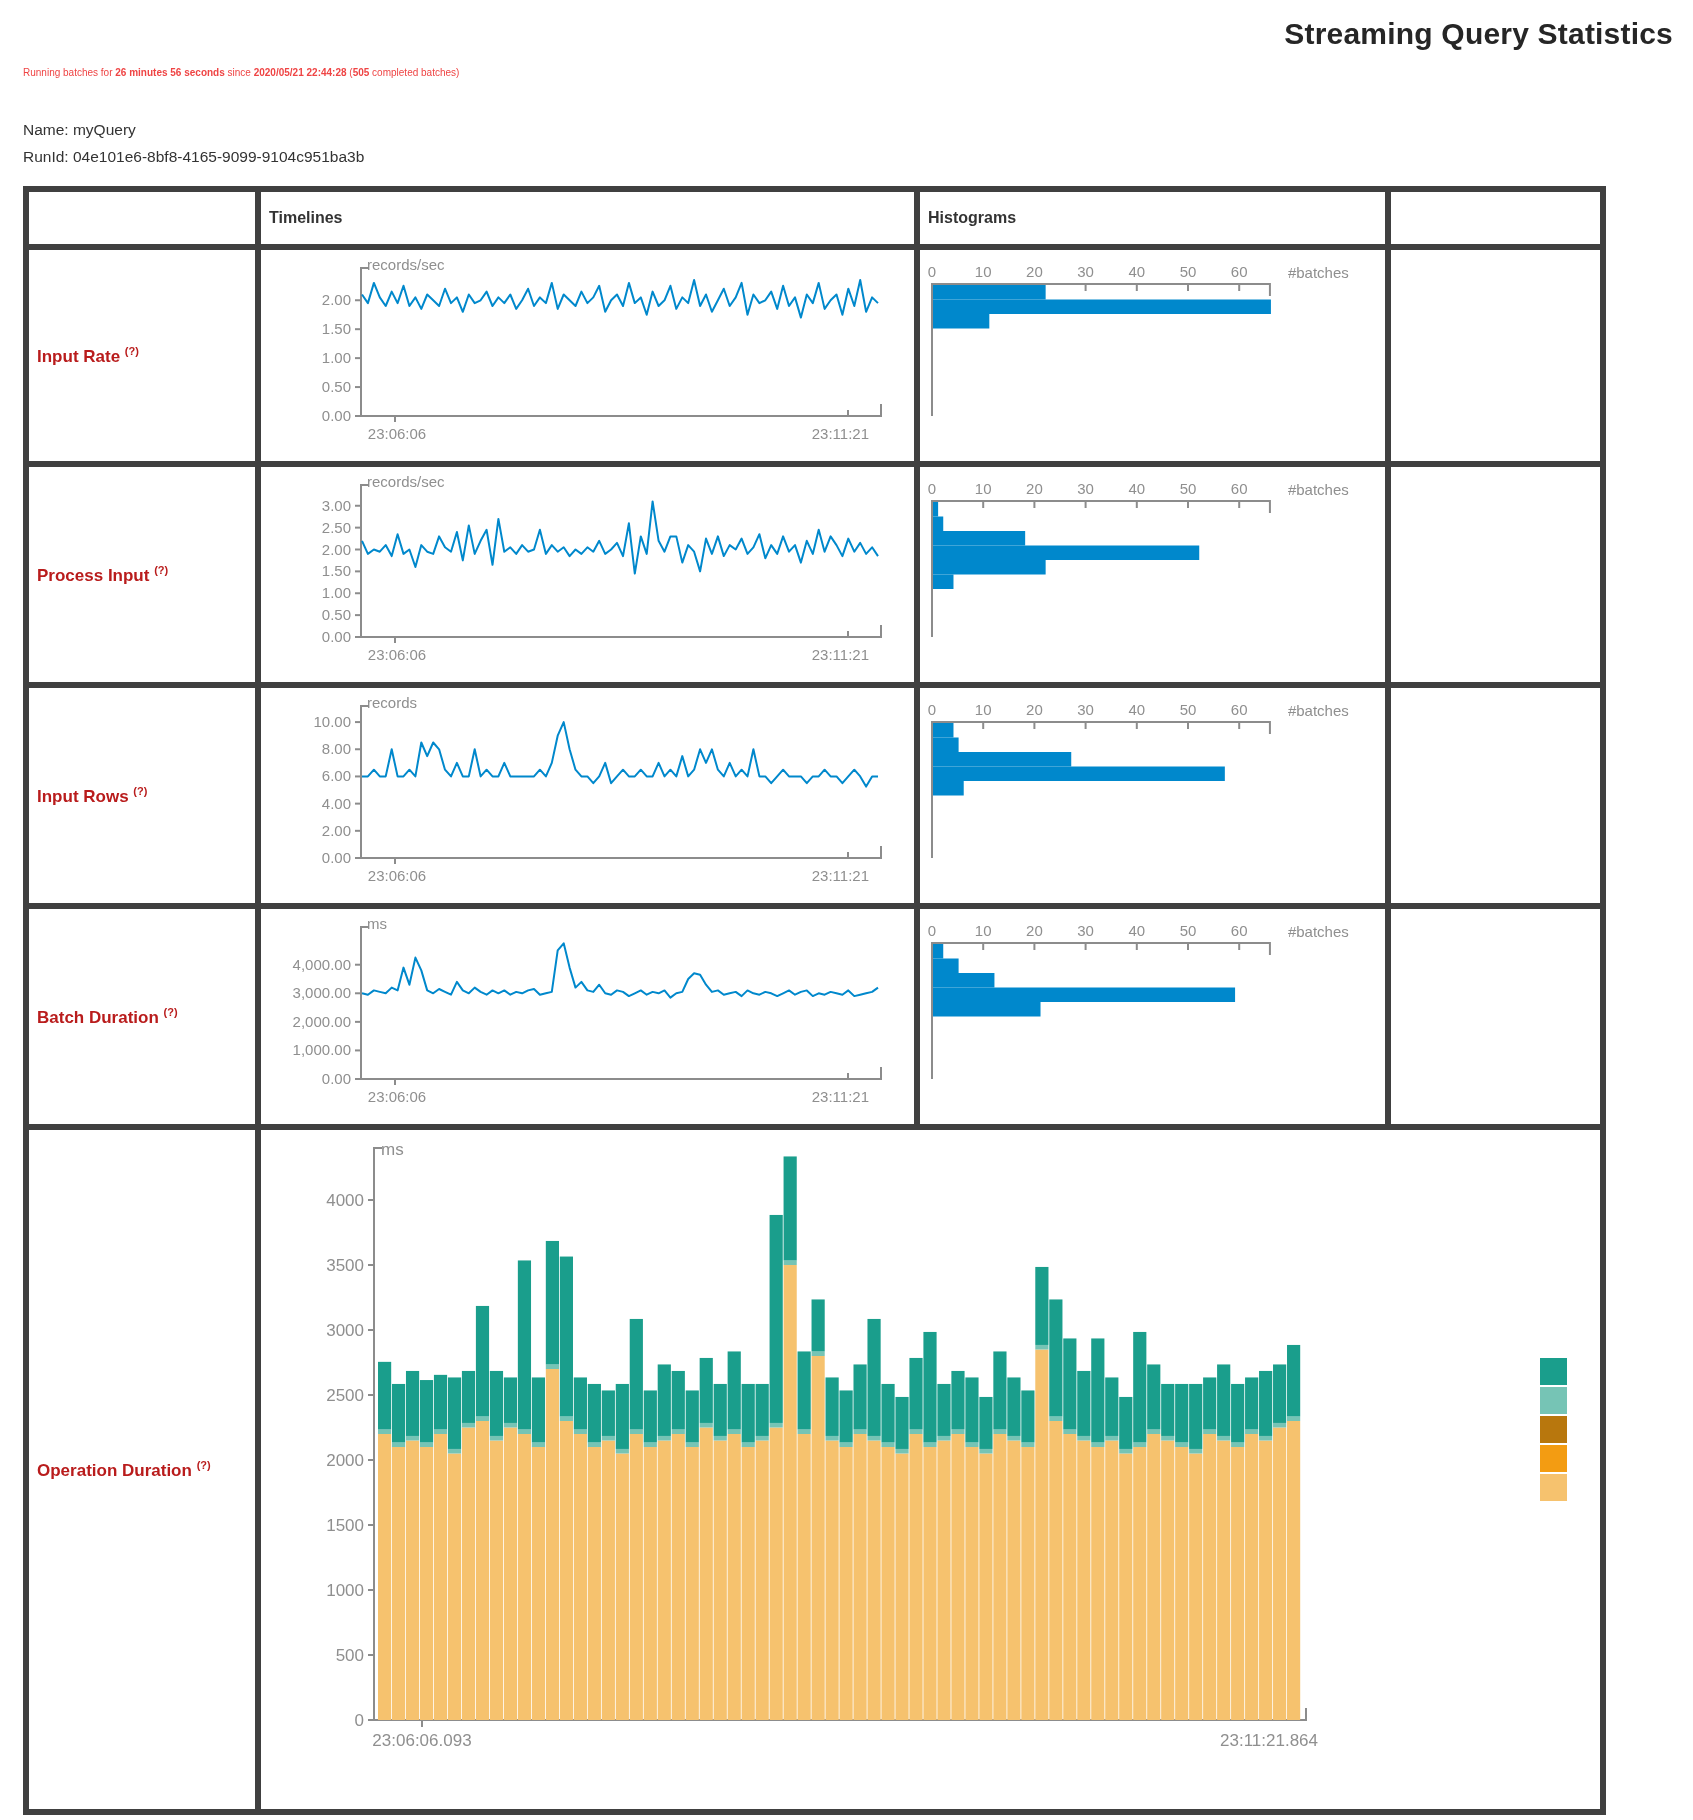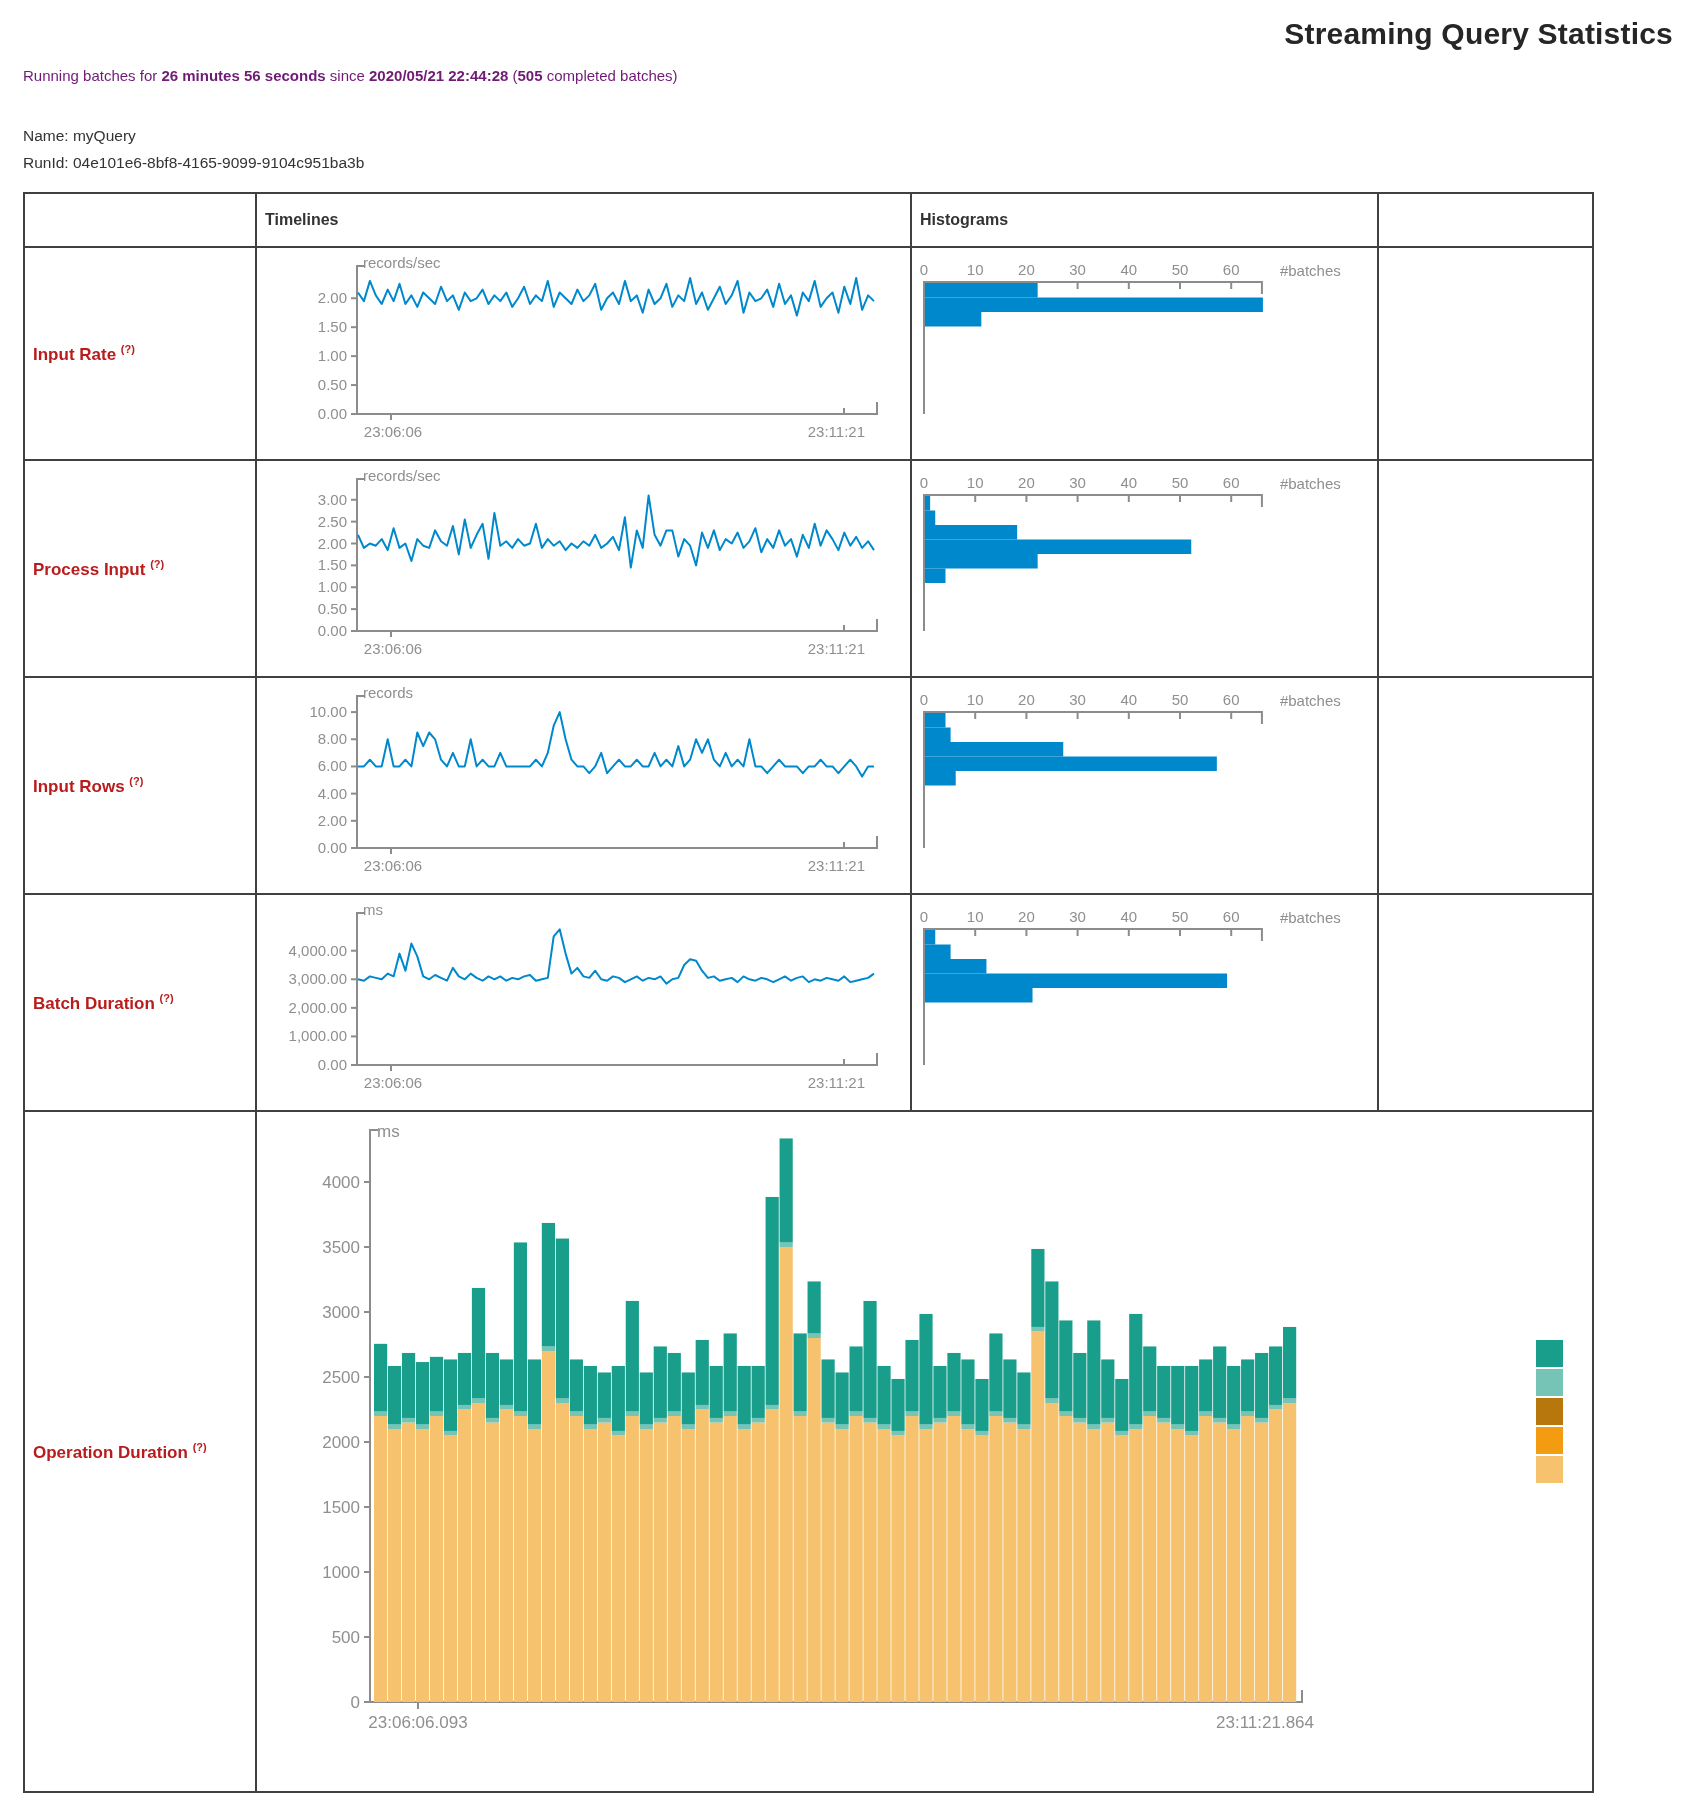--- a/index.html
+++ b/index.html
@@ -3,26 +3,26 @@
 <meta charset="utf-8">
 <style>
   html,body{background:#fff;}
   body{
     font-family:"Liberation Sans", sans-serif;
     color:#333;
     margin:17px 0 20px 23px;
     width:1650px;
   }
   h1{font-size:30px;font-weight:700;color:#262626;margin:0 0 16px 0;letter-spacing:.2px;text-align:right;}
-  .subtitle{font-size:15px;color:#701a75;margin:0 0 38px 0;}
+  .subtitle{font-size:10px;color:#ef4444;margin:0 0 38px 0;}
   .subtitle .b{font-weight:700;}
   .meta{font-size:15.5px;line-height:27px;margin-bottom:14px;}
   .meta .b{font-weight:400;}
   table.stats{border-collapse:collapse;margin-top:16px;}
-  table.stats th, table.stats td{border:2px solid #404040;}
+  table.stats th, table.stats td{border:6px solid #404040;}
   table.stats th{font-size:16px;font-weight:700;text-align:left;padding:17px 8px;color:#333;}
   td.row-label{font-size:17px;font-weight:700;vertical-align:middle;padding:0 4px 0 8px;color:#b91c1c;}
   td.row-label sup{font-size:11px;font-weight:700;cursor:pointer;}
   td.chart-cell{padding:0;vertical-align:top;margin-top:24px;}
   svg{display:block;}
   svg text{font-family:"Liberation Sans", sans-serif;}
 </style>
 </head>
 <body>
 

